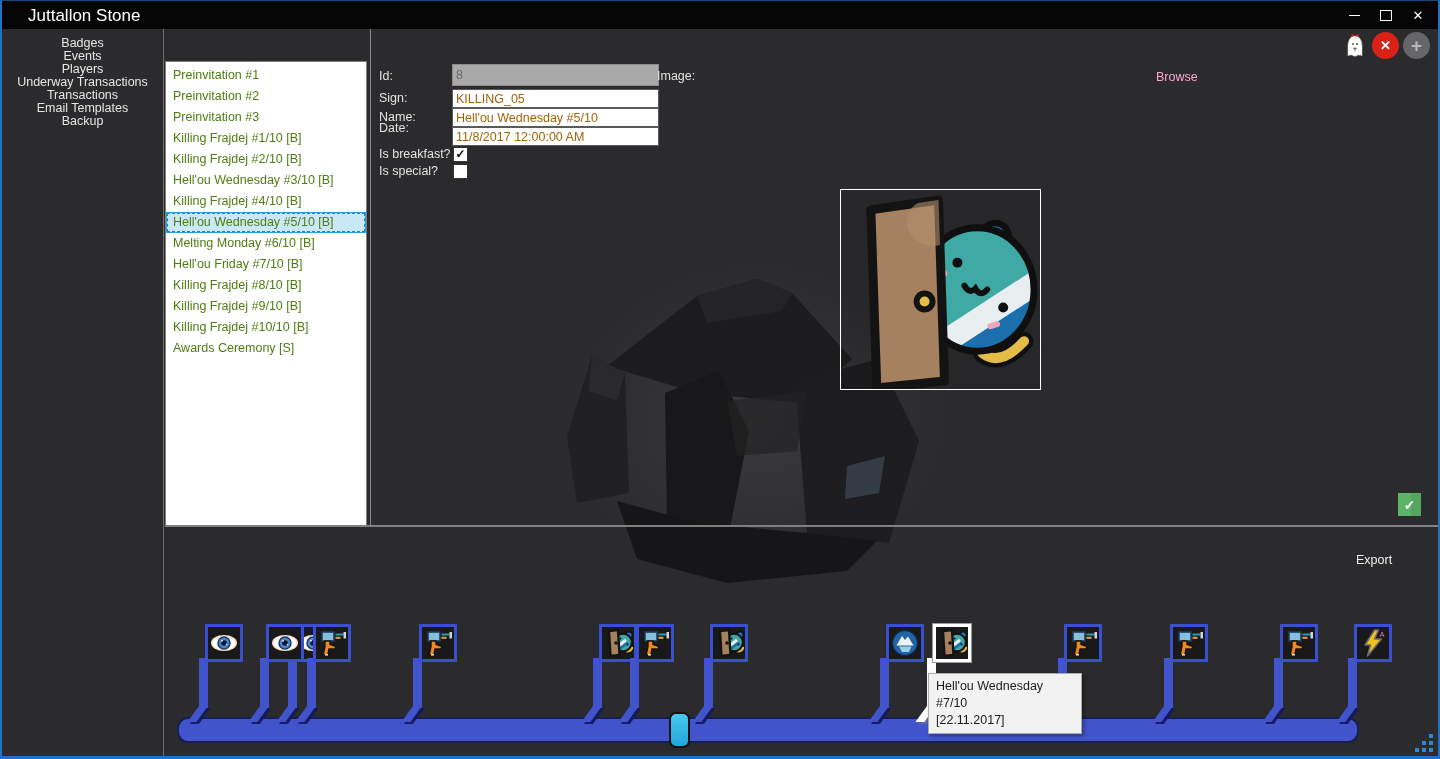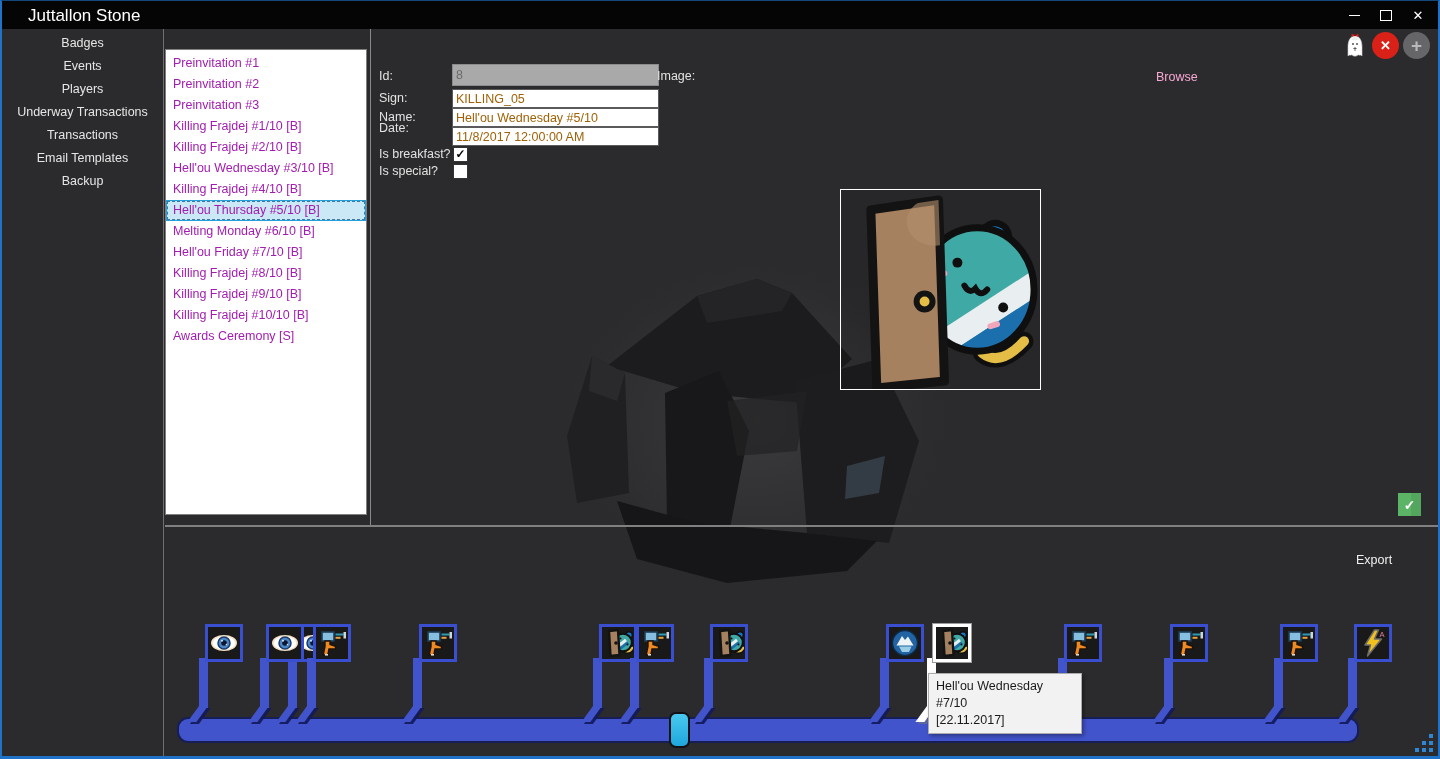--- a/index.html
+++ b/index.html
@@ -19,30 +19,30 @@
   .glyph-min{width:11px;height:1px;background:#fff;}
   .glyph-max{width:10px;height:9px;border:1px solid #fff;}
   .glyph-close{font-size:13px;line-height:1;}
   
   .circlebar{position:absolute;right:8px;top:31px;display:flex;gap:4px;}
   .circle{width:27px;height:27px;border-radius:50%;display:flex;align-items:center;justify-content:center;}
   .circle.save{background:transparent;}
   .circle.del{background:#d92118;color:#fff;font-size:13px;font-weight:bold;}
   .circle.add{background:#666668;color:#b9b9b9;font-size:19px;font-weight:bold;}
   
-  .sidebar{position:absolute;left:0;top:36px;width:161px;display:flex;flex-direction:column;gap:10px;align-items:center;}
+  .sidebar{position:absolute;left:0;top:36px;width:161px;display:flex;flex-direction:column;gap:0;align-items:center;}
   .side-item{color:#e6e6e6;cursor:default;line-height:13px;}
   .vdiv1{position:absolute;left:161px;top:28px;bottom:0;width:1px;background:#6f6f6f;}
   .vdiv2{position:absolute;left:368px;top:28px;height:497px;width:1px;background:#8a8a8a;}
   .hdiv{position:absolute;left:163px;top:524px;right:0;height:2px;background:#808080;z-index:5;}
   
   .refresh{position:absolute;left:163px;top:30px;width:202px;height:30px;background:#242427;
     color:#f0f0f0;display:flex;align-items:center;justify-content:center;border:none;}
-  .listbox{position:absolute;left:163px;top:48px;width:200px;height:461px;background:#ffffff;
-    border:1px solid #7f7f7f;color:#a21caf;padding-top:3px;box-sizing:content-box;z-index:4;}
+  .listbox{position:absolute;left:163px;top:60px;width:200px;height:461px;background:#ffffff;
+    border:1px solid #7f7f7f;color:#4d7c0f;padding-top:3px;box-sizing:content-box;z-index:4;}
   .list-item{height:19px;line-height:19px;padding-left:6px;border:1px solid transparent;}
   .list-item.selected{background:#cbe8f6;border:1px solid #26a0da;outline:1px dashed #3c78a8;outline-offset:-2px;}
   
   .flabel{position:absolute;color:#e2e2e2;}
   .field{position:absolute;left:450px;width:199px;height:15px;border:1px solid #5a5a5a;background:#fff;
     color:#a16207;font-family:"Liberation Sans",sans-serif;font-size:12.5px;padding:1px 3px;box-sizing:content-box;}
   .field.gray{background:#a9a9a9;color:#6b6b6b;border-color:#8c8c8c;}
   .checkbox{position:absolute;left:451px;width:13px;height:13px;background:#fff;border:1px solid #333;
     color:#000;font-size:12px;line-height:12px;font-weight:bold;text-align:center;}
   
@@ -150,21 +150,21 @@
   <div class="hdiv"></div>
 
   <div class="listbox">
       <div class="list-item">Preinvitation #1</div>
       <div class="list-item">Preinvitation #2</div>
       <div class="list-item">Preinvitation #3</div>
       <div class="list-item">Killing Frajdej #1/10 [B]</div>
       <div class="list-item">Killing Frajdej #2/10 [B]</div>
       <div class="list-item">Hell'ou Wednesday #3/10 [B]</div>
       <div class="list-item">Killing Frajdej #4/10 [B]</div>
-      <div class="list-item selected">Hell'ou Thursday #5/10 [B]</div>
+      <div class="list-item selected">Hell'ou Wednesday #5/10 [B]</div>
       <div class="list-item">Melting Monday #6/10 [B]</div>
       <div class="list-item">Hell'ou Friday #7/10 [B]</div>
       <div class="list-item">Killing Frajdej #8/10 [B]</div>
       <div class="list-item">Killing Frajdej #9/10 [B]</div>
       <div class="list-item">Killing Frajdej #10/10 [B]</div>
       <div class="list-item">Awards Ceremony [S]</div>
     </div>
 
   <div class="flabel" style="left:377px;top:68px">Id:</div>
   <input class="field gray" style="top: 63px; height: 18px;" readonly="" value="8">

